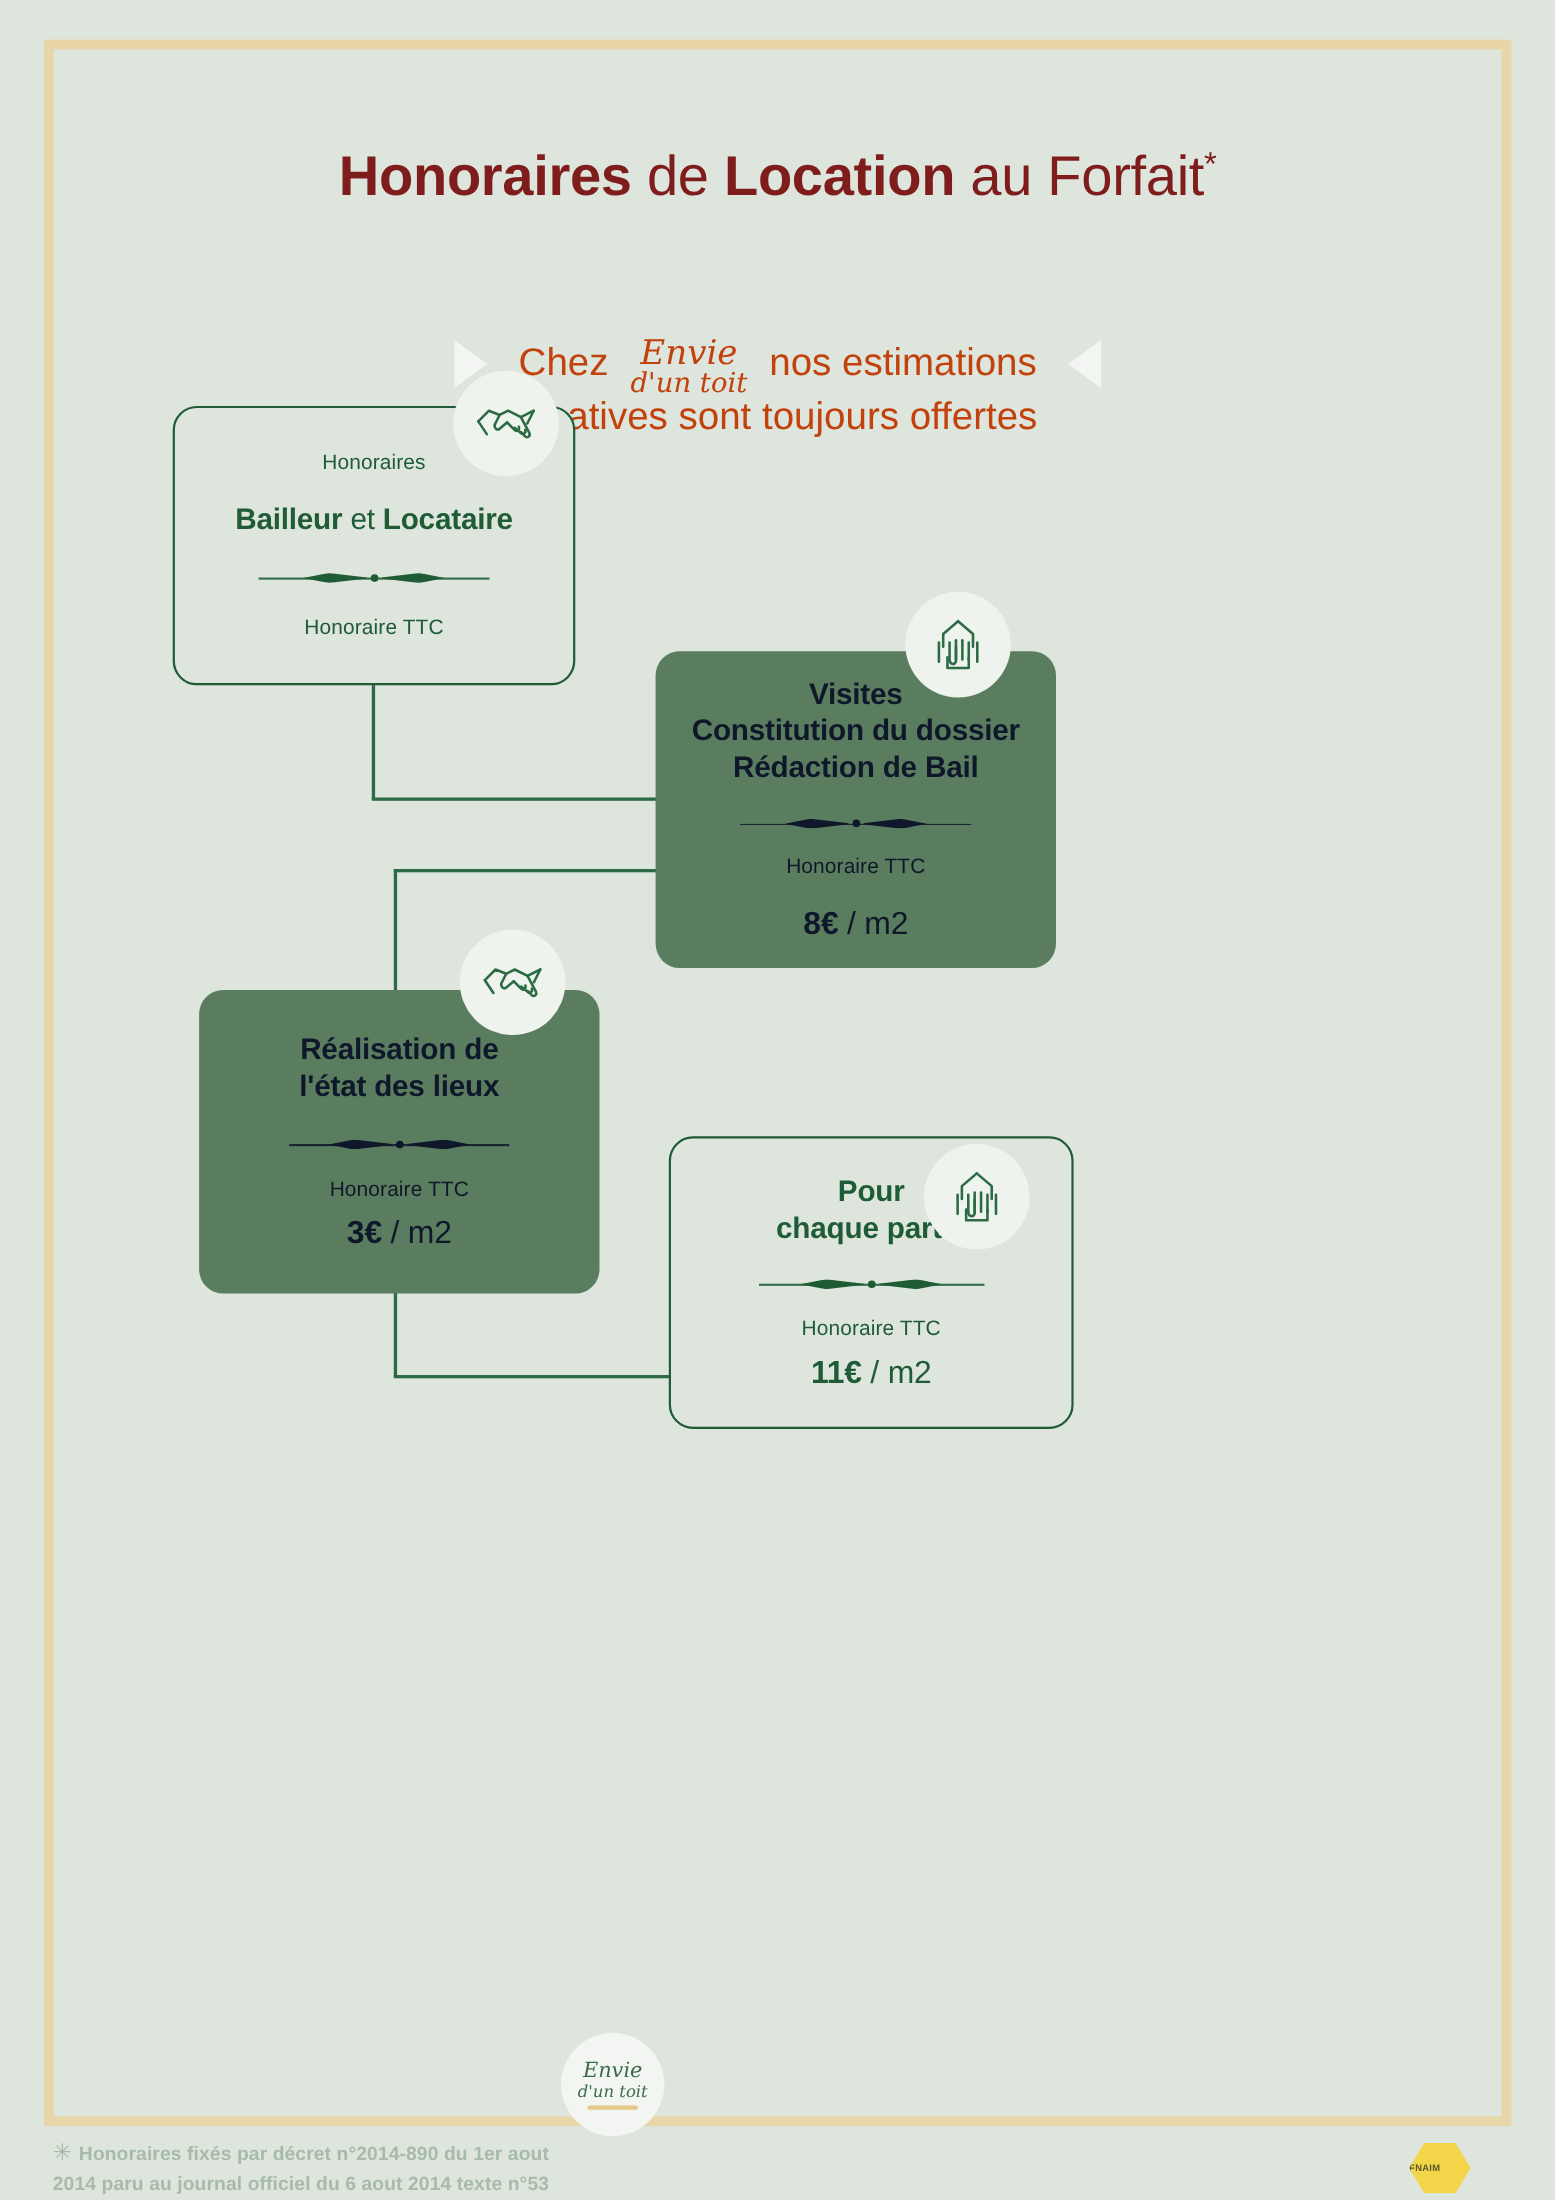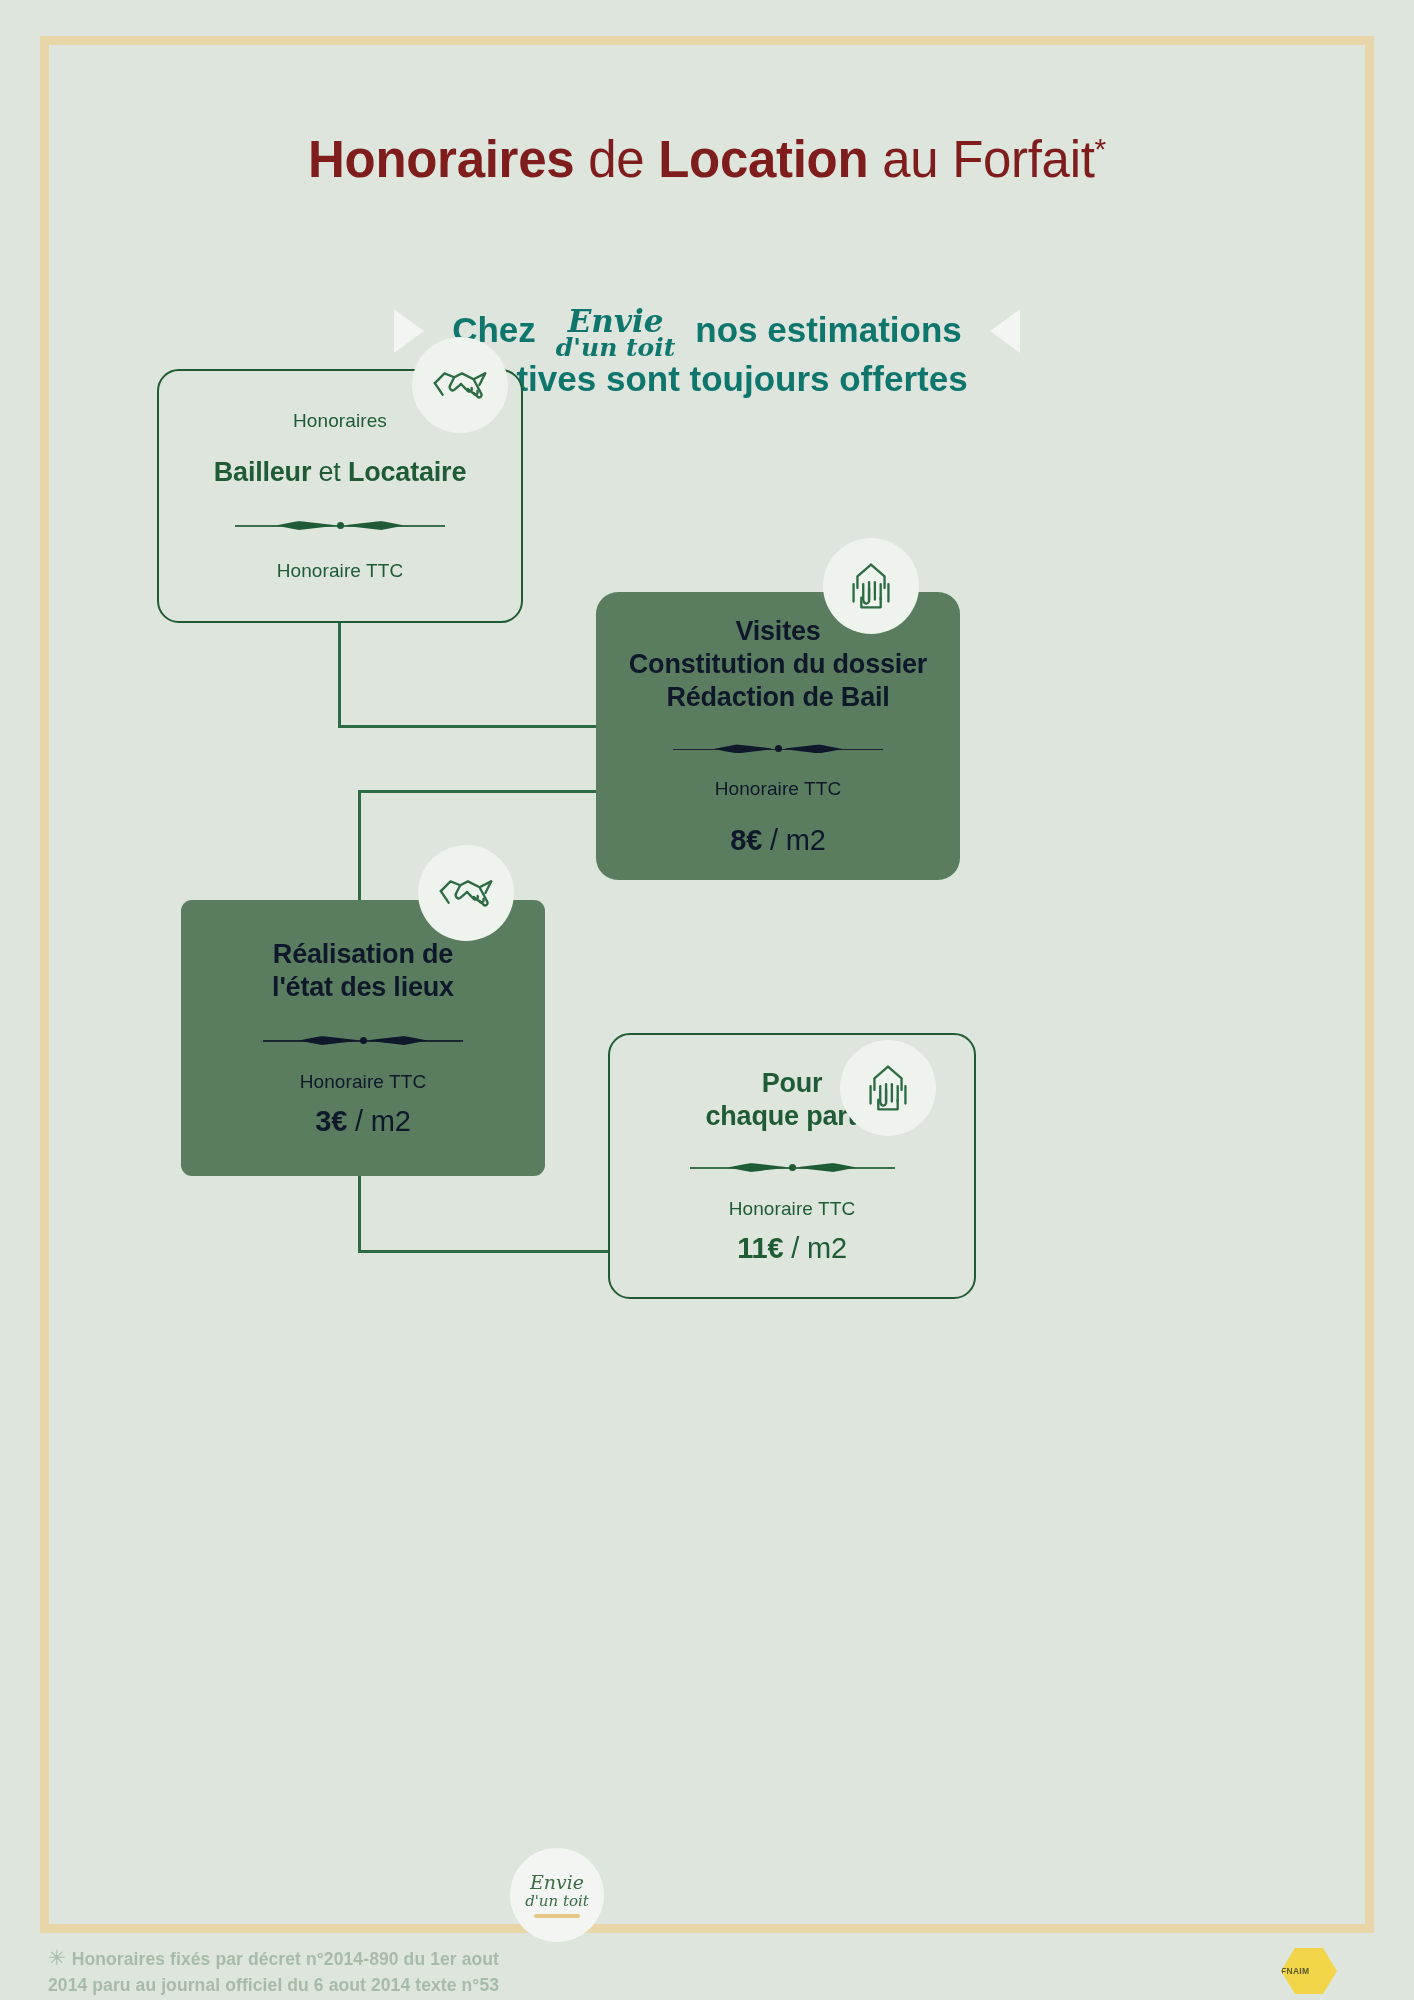--- a/index.html
+++ b/index.html
@@ -39,23 +39,23 @@
   .tva {
     position: absolute; left: 0; top: 208px; width: 1414px;
     text-align: center;
     font-size: 14.5px; color: #4d7a5c; letter-spacing: .2px;
   }
 
   
   .banner {
     position: absolute; left: 0; top: 305px; width: 1414px;
     text-align: center;
-    color: #0f766e;
+    color: #c2410c;
     font-size: 35px; line-height: 1.28;
-    font-weight: 700;
+    font-weight: 400;
   }
   .banner .row1 { display: flex; justify-content: center; align-items: center; gap: 14px; }
   .arrow-r, .arrow-l {
     width: 0; height: 0; display: inline-block;
     border-top: 22px solid transparent;
     border-bottom: 22px solid transparent;
     opacity: .62;
   }
   .arrow-r { border-left: 30px solid #ffffff; margin-right: 14px; }
   .arrow-l { border-right: 30px solid #ffffff; margin-left: 14px; }
@@ -280,21 +280,21 @@
       <path d="M24 30 L24 46 C24 50 28 52 30 48 L30 34"></path>
       <path d="M30 28 L30 46"></path>
       <path d="M36 28 L36 46"></path>
       <path d="M42 30 L42 46"></path>
       <path d="M22 44 L22 54 L42 54 L42 44"></path>
       <path d="M14 30 L14 48"></path>
       <path d="M50 30 L50 48"></path>
     </svg>
   </div>
 
-  <div class="card filled" style="left:181px; top:900px; width:364px; height:276px;border-radius:11px;">
+  <div class="card filled" style="left:181px; top:900px; width:364px; height:276px;">
     <div class="head">
       <div>Réalisation de</div>
       <div>l'état des lieux</div>
     </div>
     <div class="divider" style="width:200px; margin-top:30px;">
       <span class="ln"></span>
       <span class="leaf"></span>
       <span class="dot"></span>
       <span class="leaf rev"></span>
     </div>

